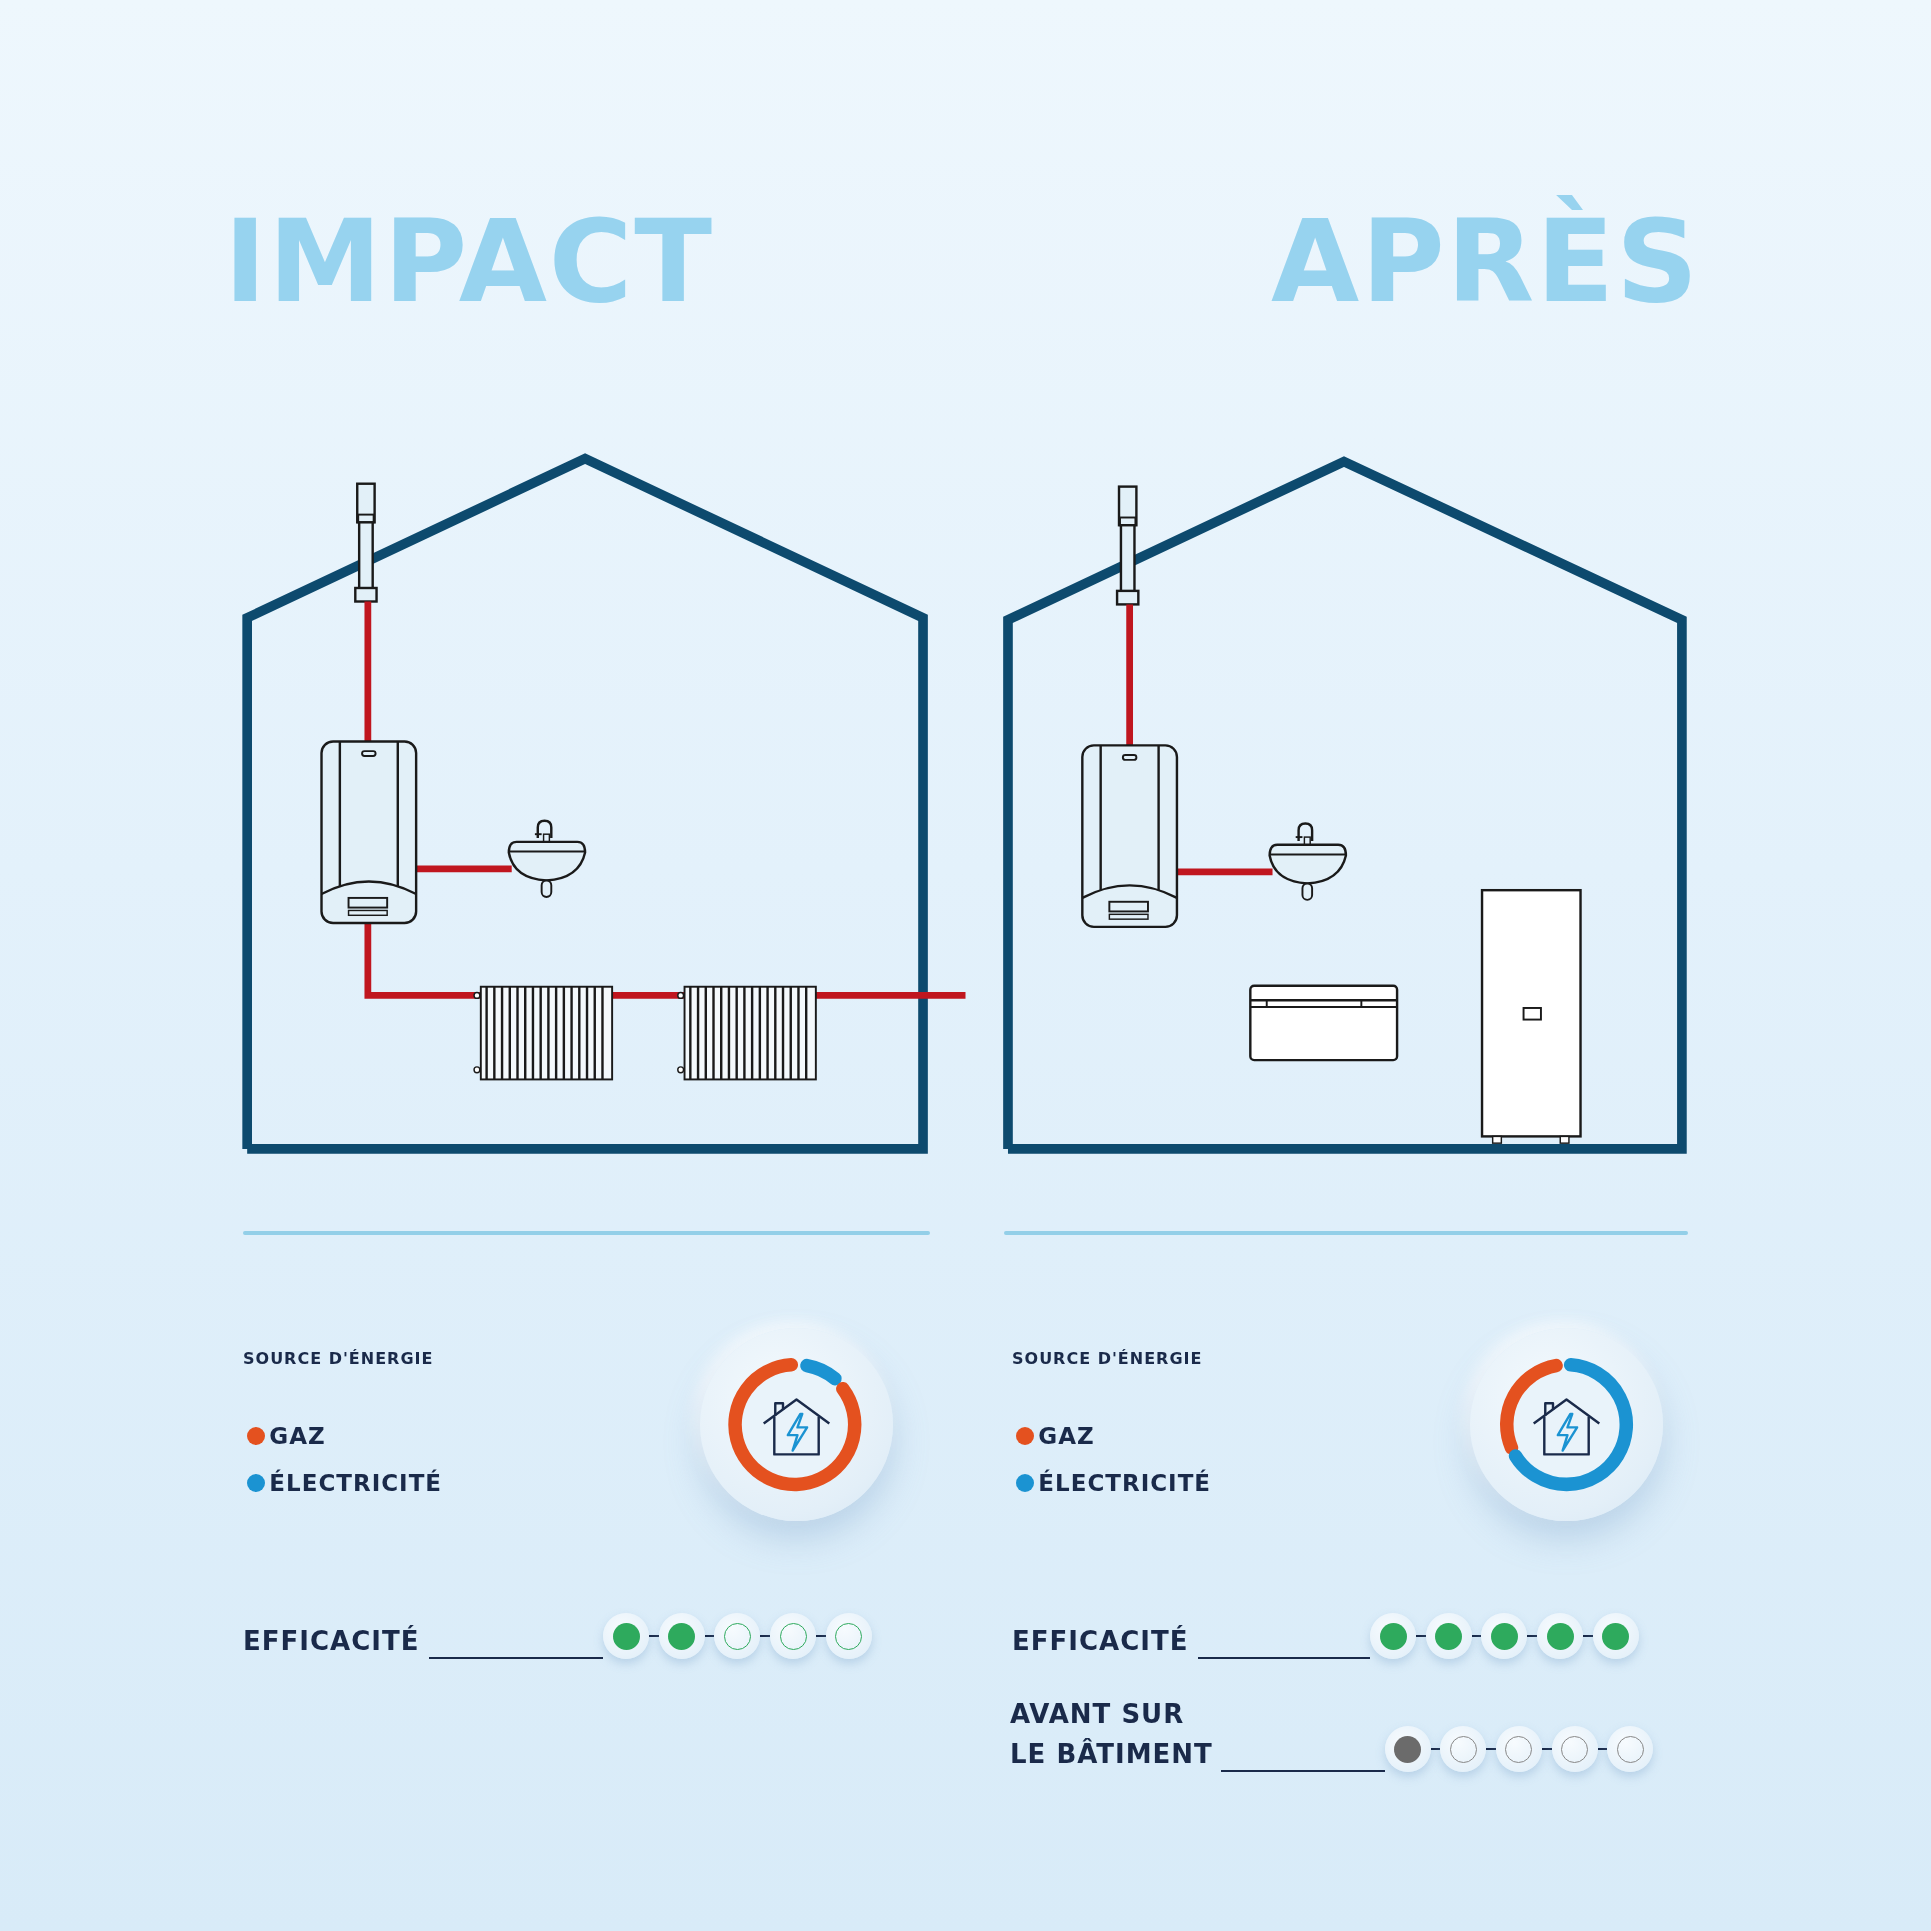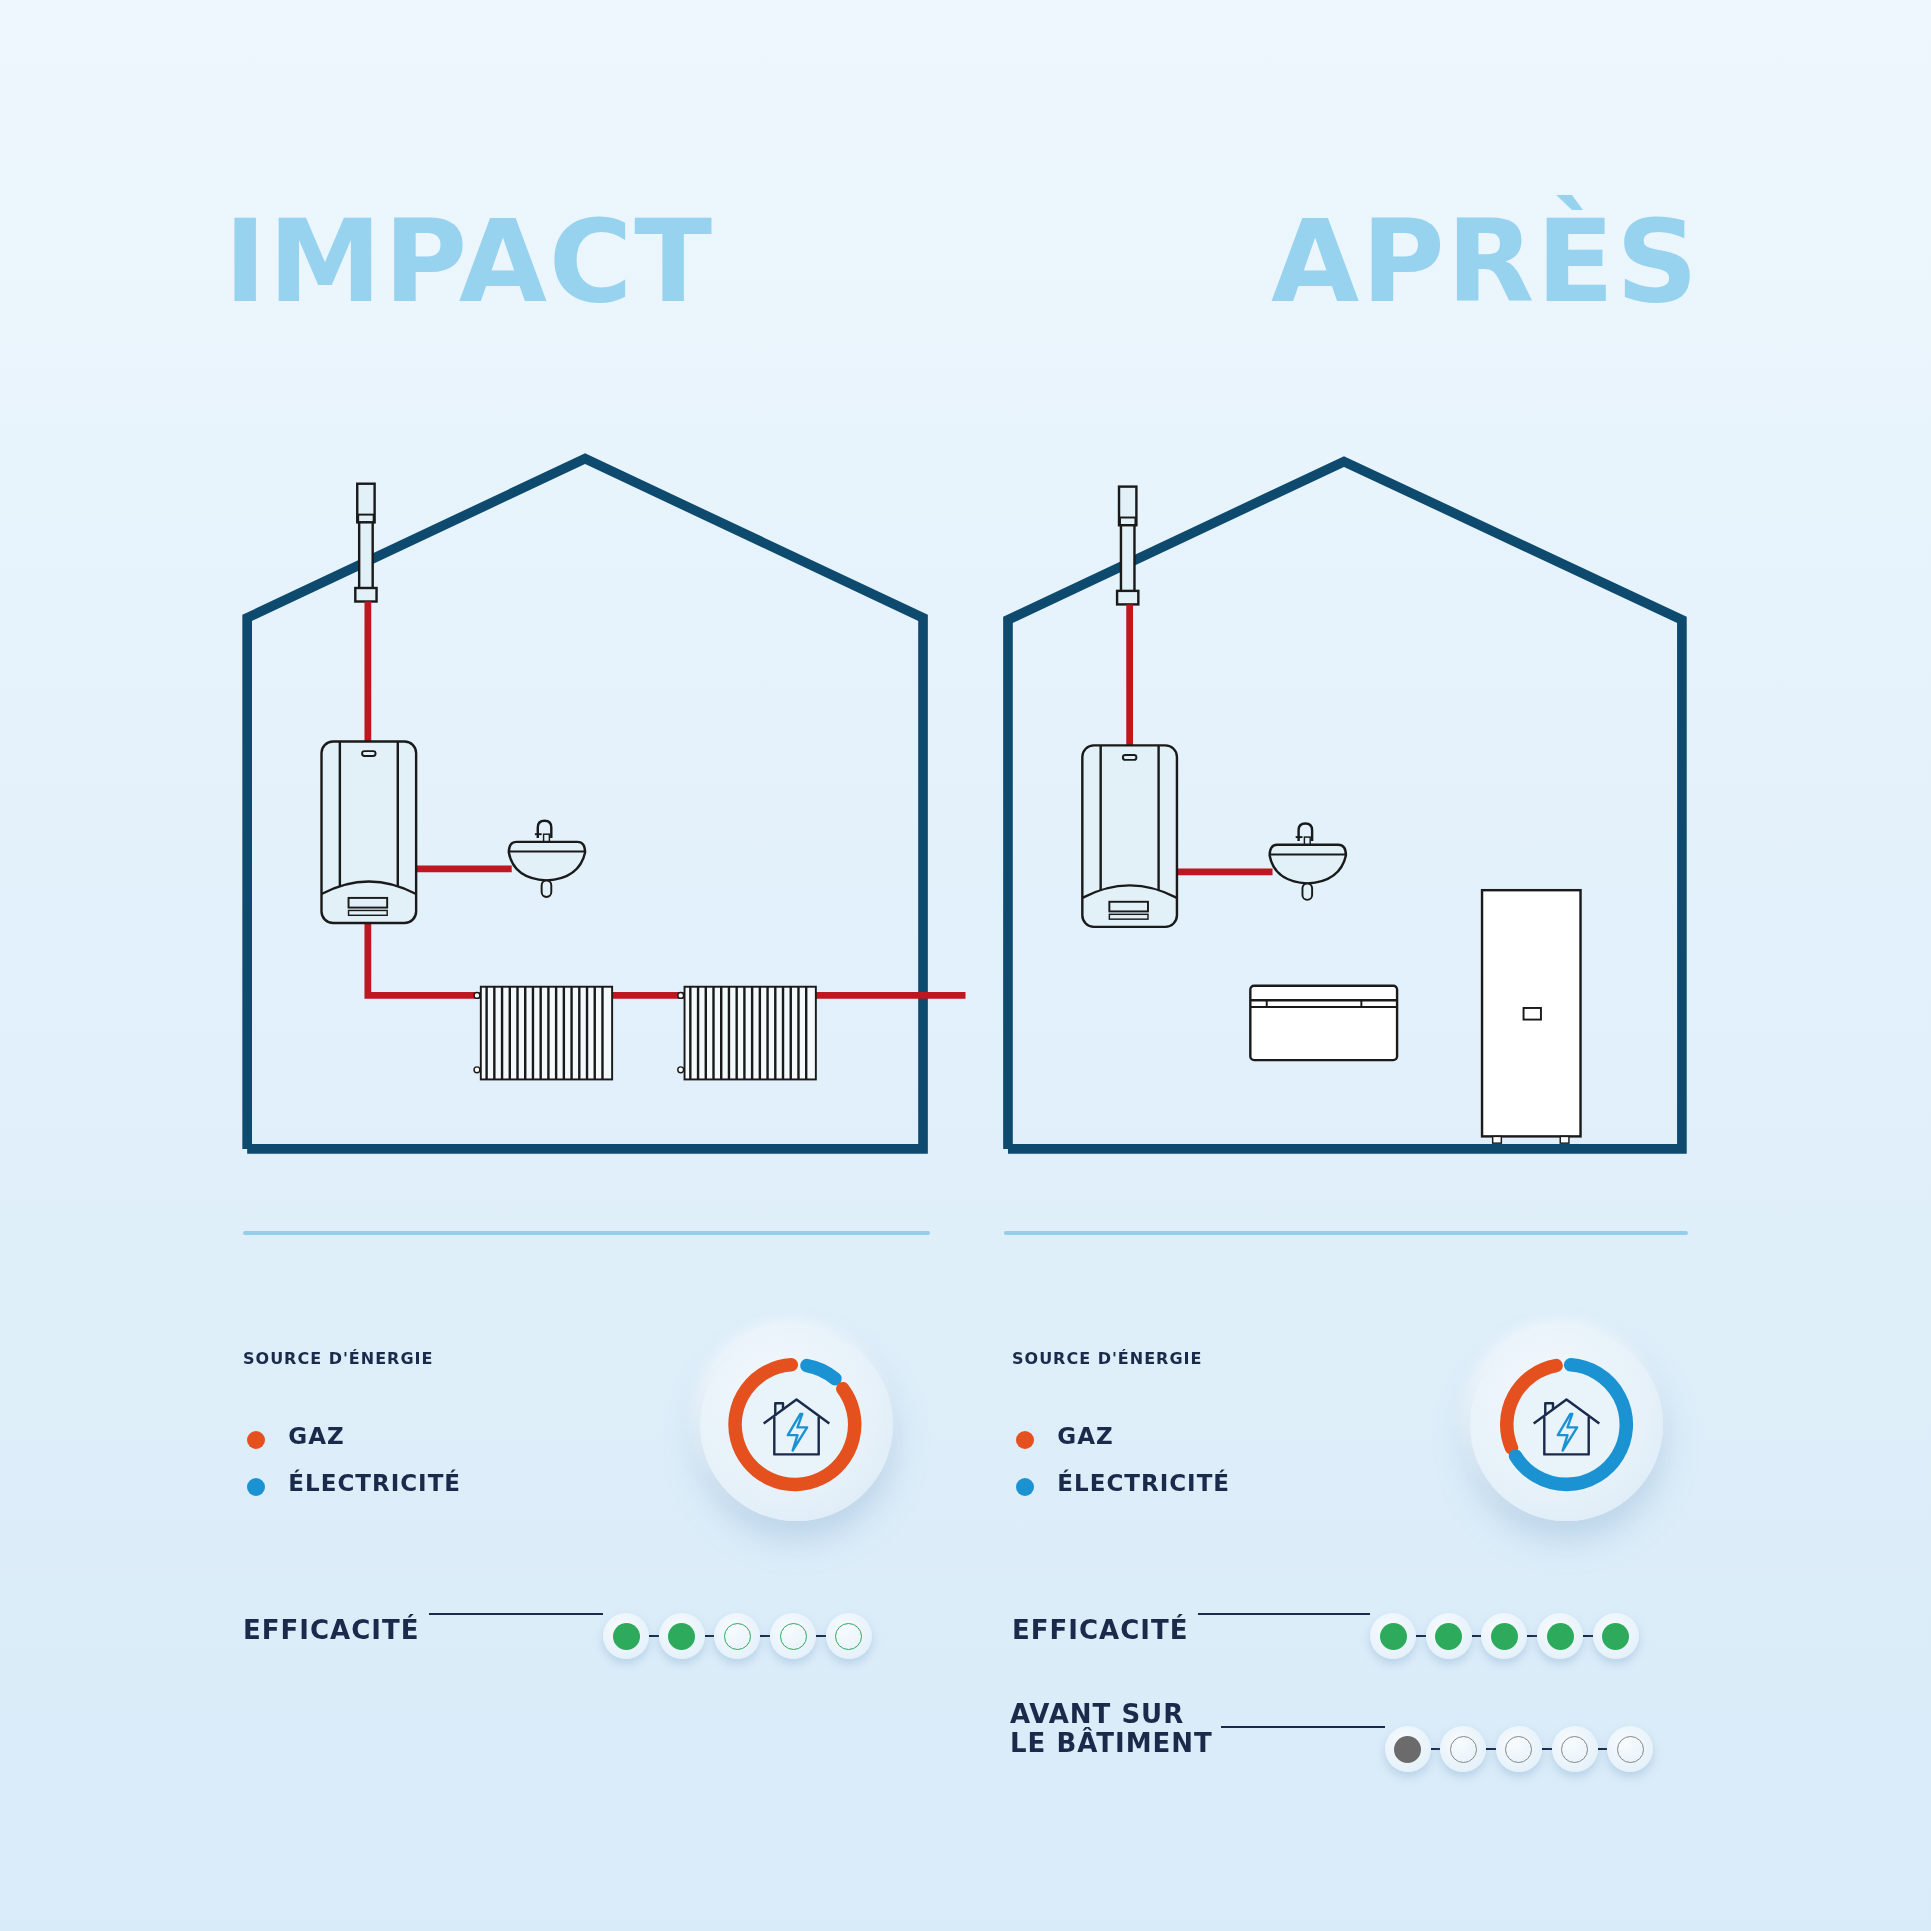--- a/index.html
+++ b/index.html
@@ -12,29 +12,29 @@
       position: absolute; top: 205px; font-family: "DejaVu Sans", sans-serif;
       font-weight: bold; font-size: 114px; letter-spacing: 1.9px; color: #97d3ef; line-height: 1;
     }
     .title.avant { left: 224px; }
     .title.apres { left: 1271px; text-align: right; }
     svg.scene { position: absolute; left: 0; top: 0; }
     .divider { position: absolute; top: 1231px; height: 3.9px; background: #93cfe8; border-radius: 1.9px; }
     .section-label {
       position: absolute; font-weight: bold; color: #1a2a4a; font-size: 16px; letter-spacing: 1px;
     }
-    .legend-item { position: absolute; display: flex; align-items: flex-end; gap: 23px; font-size: 23px; font-weight: bold; color: #1a2a4a; letter-spacing: 1px; }
+    .legend-item { position: absolute; display: flex; align-items: center; gap: 4px; font-size: 23px; font-weight: bold; color: #1a2a4a; letter-spacing: 1px; }
     .legend-dot { width: 18.3px; height: 18.3px; border-radius: 50%; }
     .donut {
       position: absolute; width: 193px; height: 193px; border-radius: 50%;
       background: radial-gradient(circle at 40% 35%, #f3f9fd 0%, #e3eff8 70%, #d6e6f3 100%);
       box-shadow: 0 17.4px 34px rgba(120,160,200,0.35), -5.8px -5.8px 15.4px rgba(255,255,255,0.8);
     }
     .donut svg { position: absolute; left: 0; top: 0; }
-    .rating-row { position: absolute; display: flex; align-items: flex-start; }
+    .rating-row { position: absolute; display: flex; align-items: flex-end; }
     .rating-label { font-weight: bold; color: #1a2a4a; font-size: 26px; letter-spacing: 1px; line-height: 35px; }
     .rating-line { height: 1.9px; background: #1a2a4a; }
     .dots { display: flex; align-items: center; }
     .dot-wrap {
       width: 46px; height: 46px; border-radius: 50%;
       background: radial-gradient(circle at 40% 35%, #f7fbfe 0%, #e4f0f9 80%);
       box-shadow: 0 4.8px 9.7px rgba(120,160,200,0.35); display: flex; align-items: center; justify-content: center;
     }
     .dot { width: 27px; height: 27px; border-radius: 50%; box-sizing: border-box; }
     .dot-sep { width: 9.7px; height: 1.9px; background: #1a2a4a; }

